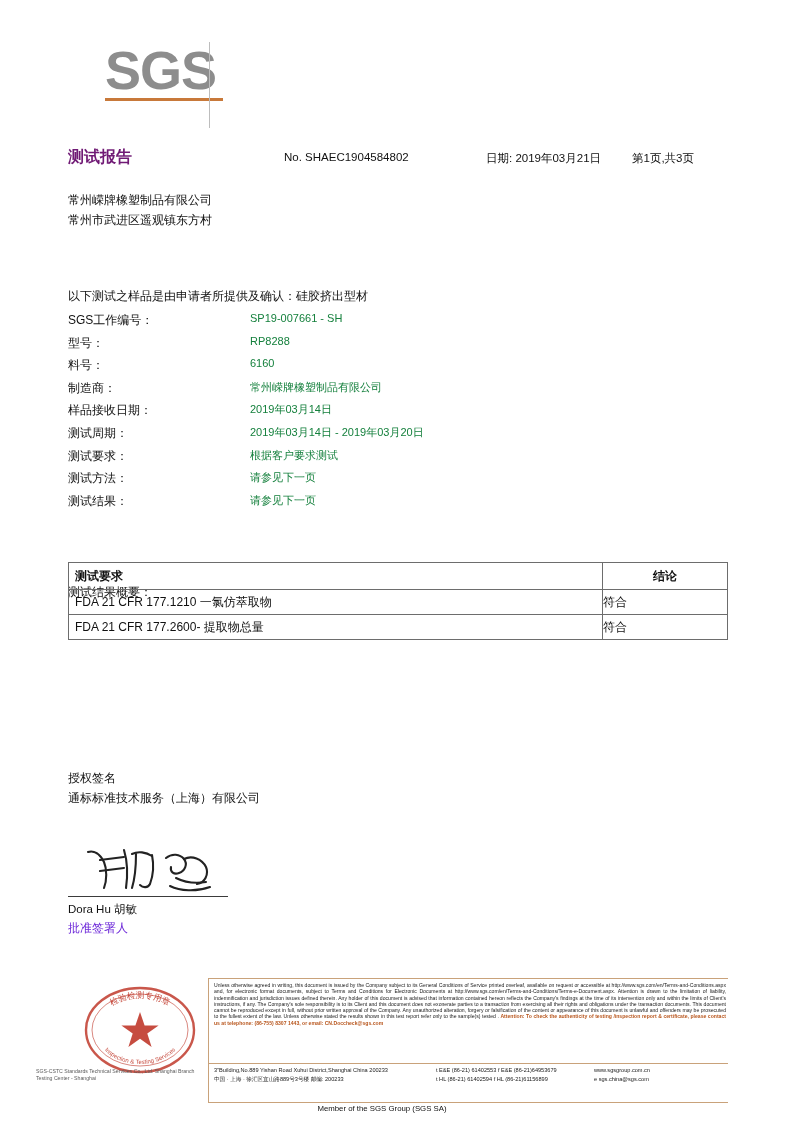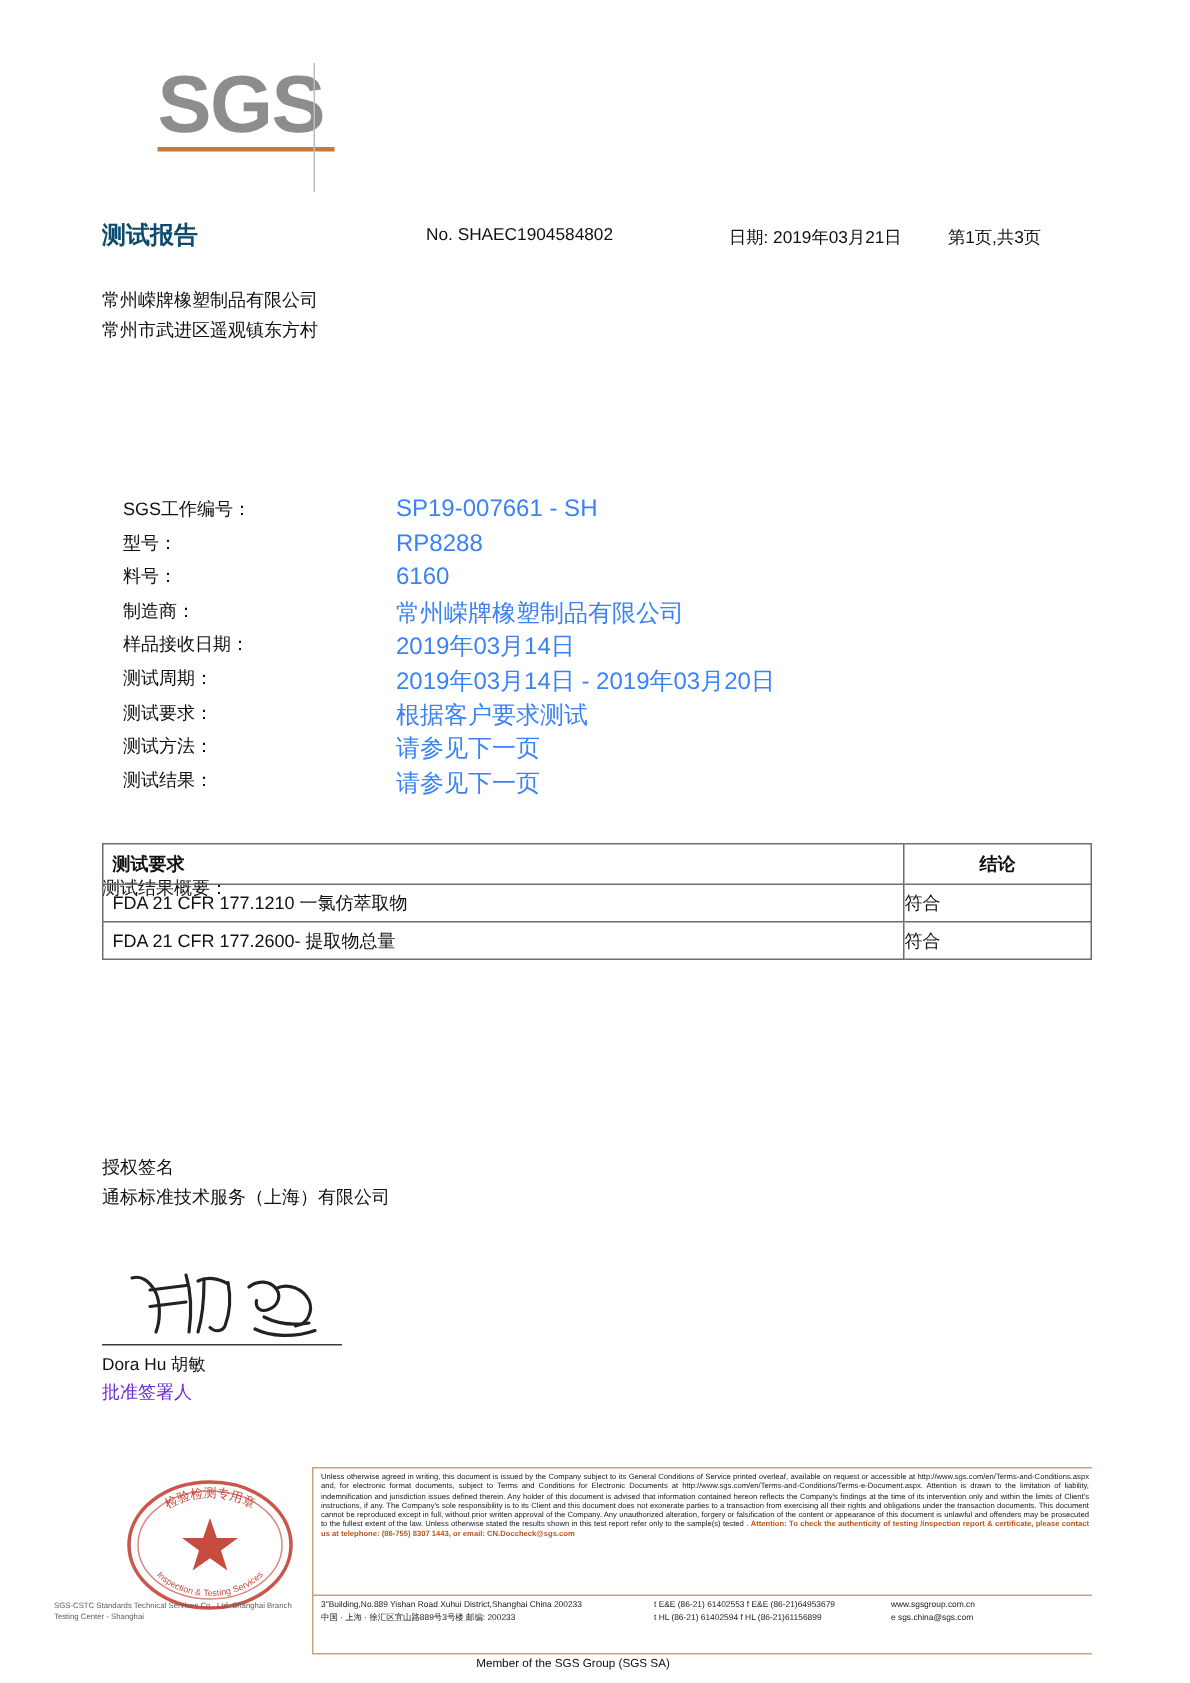--- a/index.html
+++ b/index.html
@@ -62,21 +62,21 @@
     top: 147px;
     width: 660px;
     height: 24px;
   }
   .doc-title {
     position: absolute;
     left: 0;
     top: 0;
     font-size: 16px;
     font-weight: bold;
-    color: #0c4a6e;
+    color: #701a75;
   }
   .doc-no {
     position: absolute;
     left: 216px;
     top: 4px;
     font-size: 11.5px;
     color: #111;
   }
   .doc-date {
     position: absolute;
@@ -108,39 +108,38 @@
     position: absolute;
     left: 68px;
     top: 288px;
     font-size: 12px;
     color: #111;
   }
 
   
   .fields {
     position: absolute;
-    left: 82px;
+    left: 68px;
     top: 312px;
     width: 660px;
-    margin-top: 19px;
   }
   .field-row {
     display: flex;
     align-items: flex-start;
     height: 22.6px;
   }
   .field-label {
     width: 182px;
     font-size: 12px;
     color: #111;
     white-space: nowrap;
   }
   .field-value {
-    font-size: 16px;
-    color: #3b82f6;
+    font-size: 11px;
+    color: #15803d;
     white-space: nowrap;
   }
 
   
   .summary-heading {
     position: absolute;
     left: 68px;
     top: 540px;
     font-size: 12px;
     color: #111;
@@ -334,20 +333,21 @@
     <div class="doc-no">No. SHAEC1904584802</div>
     <div class="doc-date">日期: 2019年03月21日</div>
     <div class="doc-pages">第1页,共3页</div>
   </div>
 
   <div class="client">
     <div>常州嵘牌橡塑制品有限公司</div>
     <div>常州市武进区遥观镇东方村</div>
   </div>
 
+  <div class="intro">以下测试之样品是由申请者所提供及确认：硅胶挤出型材</div>
 
   <div class="fields">
     <div class="field-row">
       <div class="field-label">SGS工作编号：</div>
       <div class="field-value">SP19-007661 - SH</div>
     </div>
     <div class="field-row">
       <div class="field-label">型号：</div>
       <div class="field-value">RP8288</div>
     </div>

